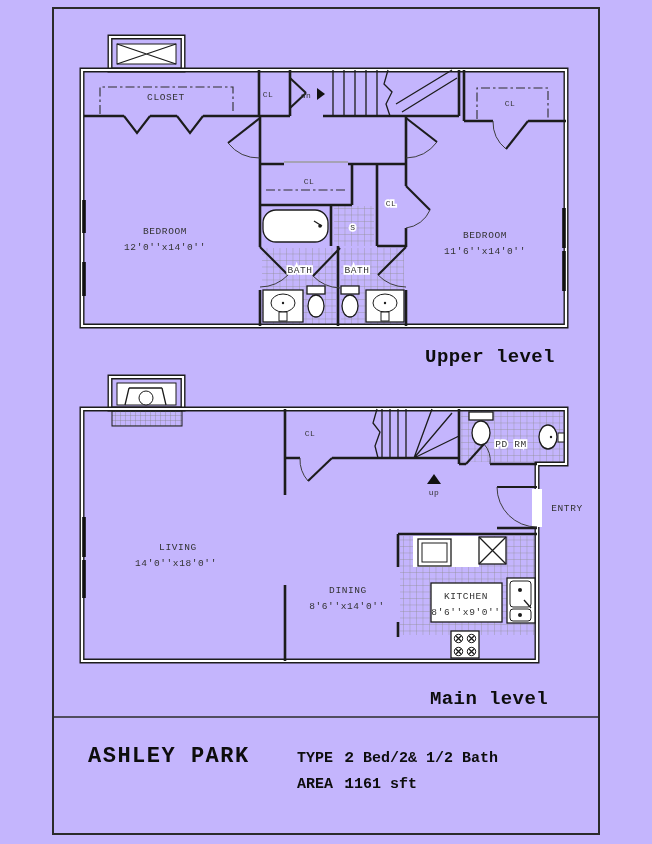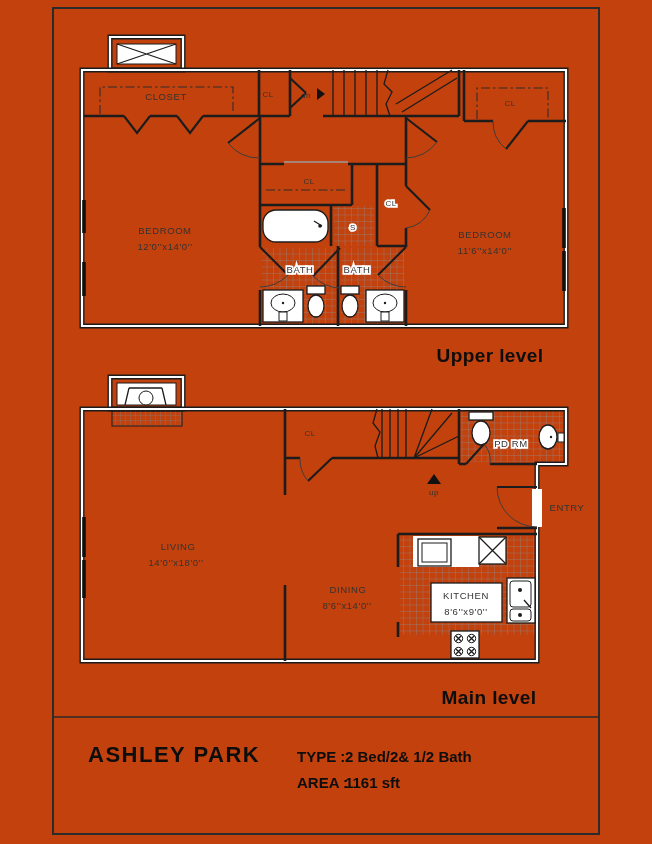--- a/index.html
+++ b/index.html
@@ -1,17 +1,17 @@
 <!DOCTYPE html>
 <html><head>
 <meta charset="utf-8">
 <style>
   html,body { margin:0; padding:0; background:#fff; }
-  .page { position:relative; width:652px; height:844px; background:#c2410c;
-          font-family:Liberation Sans, sans-serif; overflow:hidden; }
+  .page { position:relative; width:652px; height:844px; background:#c4b5fd;
+          font-family:Liberation Mono, monospace; overflow:hidden; }
   svg { display:block; }
   
   .wo  { fill:none; stroke:#1c1c1c; stroke-width:5; }
   .wi  { fill:none; stroke:#ffffff; stroke-width:2.2; }
   .w   { fill:none; stroke:#1c1c1c; stroke-width:2.6; }
   .w1  { fill:none; stroke:#1c1c1c; stroke-width:1.3; }
   .door{ fill:none; stroke:#1c1c1c; stroke-width:2.1; }
   .arc { fill:none; stroke:#3d3d3d; stroke-width:1; }
   .dd  { fill:none; stroke:#2e2e2e; stroke-width:1.1; stroke-dasharray:9 3 2.5 3; }
   .win { stroke:#101010; stroke-width:3.6; }

